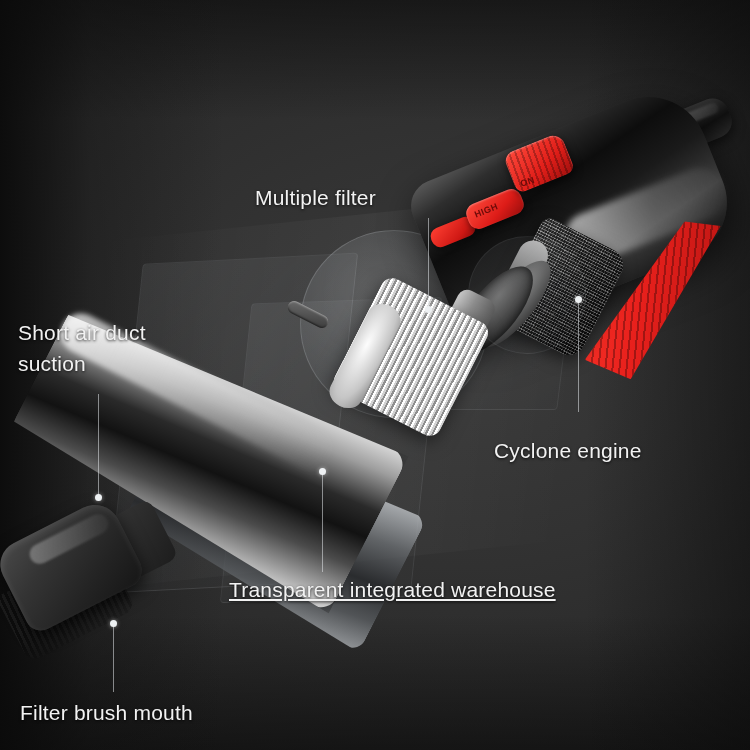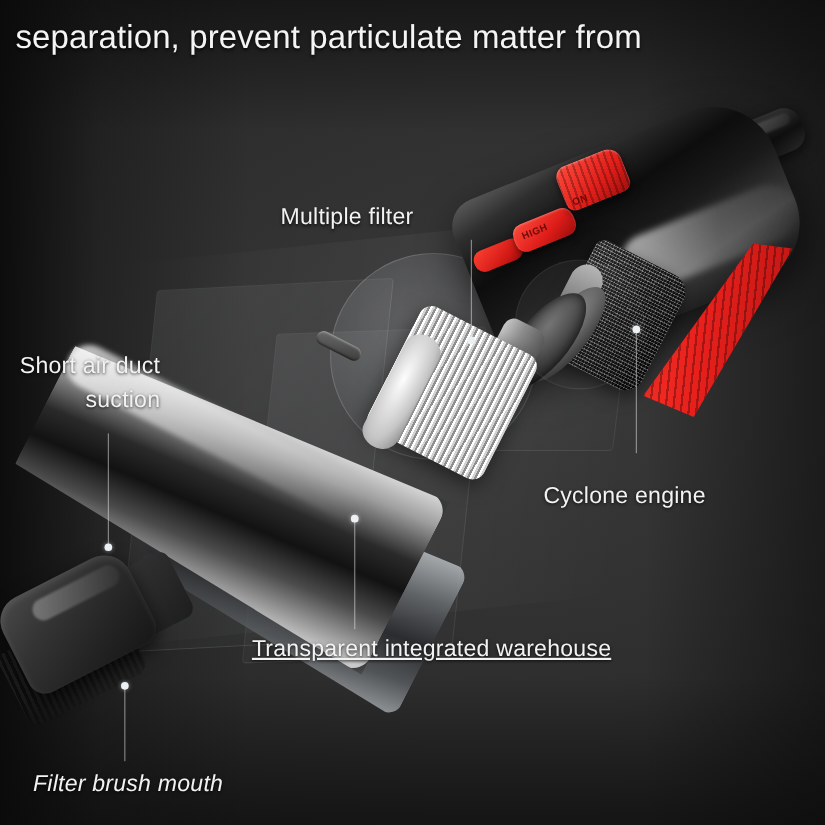--- a/index.html
+++ b/index.html
@@ -389,42 +389,41 @@
     <div class="cone-gloss"></div>
     <div class="cone-slot"></div>
 
     <div class="brush-neck"></div>
     <div class="bristles"></div>
     <div class="brush-body"></div>
     <div class="brush-hi"></div>
   </div>
 
   <div class="heading">
-    <span>separation, prevent particulate matter from</span>
   </div>
 
   <div class="lead" style="left:428px; top:218px; width:1px; height:92px;"></div>
   <div class="dot" style="left:425px; top:306px;"></div>
 
   <div class="lead" style="left:98px; top:394px; width:1px; height:104px;"></div>
   <div class="dot" style="left:95px; top:494px;"></div>
 
   <div class="lead" style="left:578px; top:300px; width:1px; height:112px;"></div>
   <div class="dot" style="left:575px; top:296px;"></div>
 
   <div class="lead" style="left:322px; top:472px; width:1px; height:100px;"></div>
   <div class="dot" style="left:319px; top:468px;"></div>
 
   <div class="lead" style="left:113px; top:624px; width:1px; height:68px;"></div>
   <div class="dot" style="left:110px; top:620px;"></div>
 
   <div class="label" style="left:255px; top:182px;">Multiple filter</div>
 
-  <div class="label" style="left:18px; top:317px;text-align:right;">Short air duct
+  <div class="label" style="left:18px; top:317px;">Short air duct
 suction</div>
 
   <div class="label" style="left:494px; top:424px;margin-top:11px;">Cyclone engine</div>
 
   <div class="label" style="left:229px; top:574px;text-decoration:underline;">Transparent integrated warehouse</div>
 
-  <div class="label" style="left:30px; top:697px;font-style:italic;">Filter brush mouth</div>
+  <div class="label" style="left:20px; top:697px;">Filter brush mouth</div>
 
 </div>
 
 </body></html>

